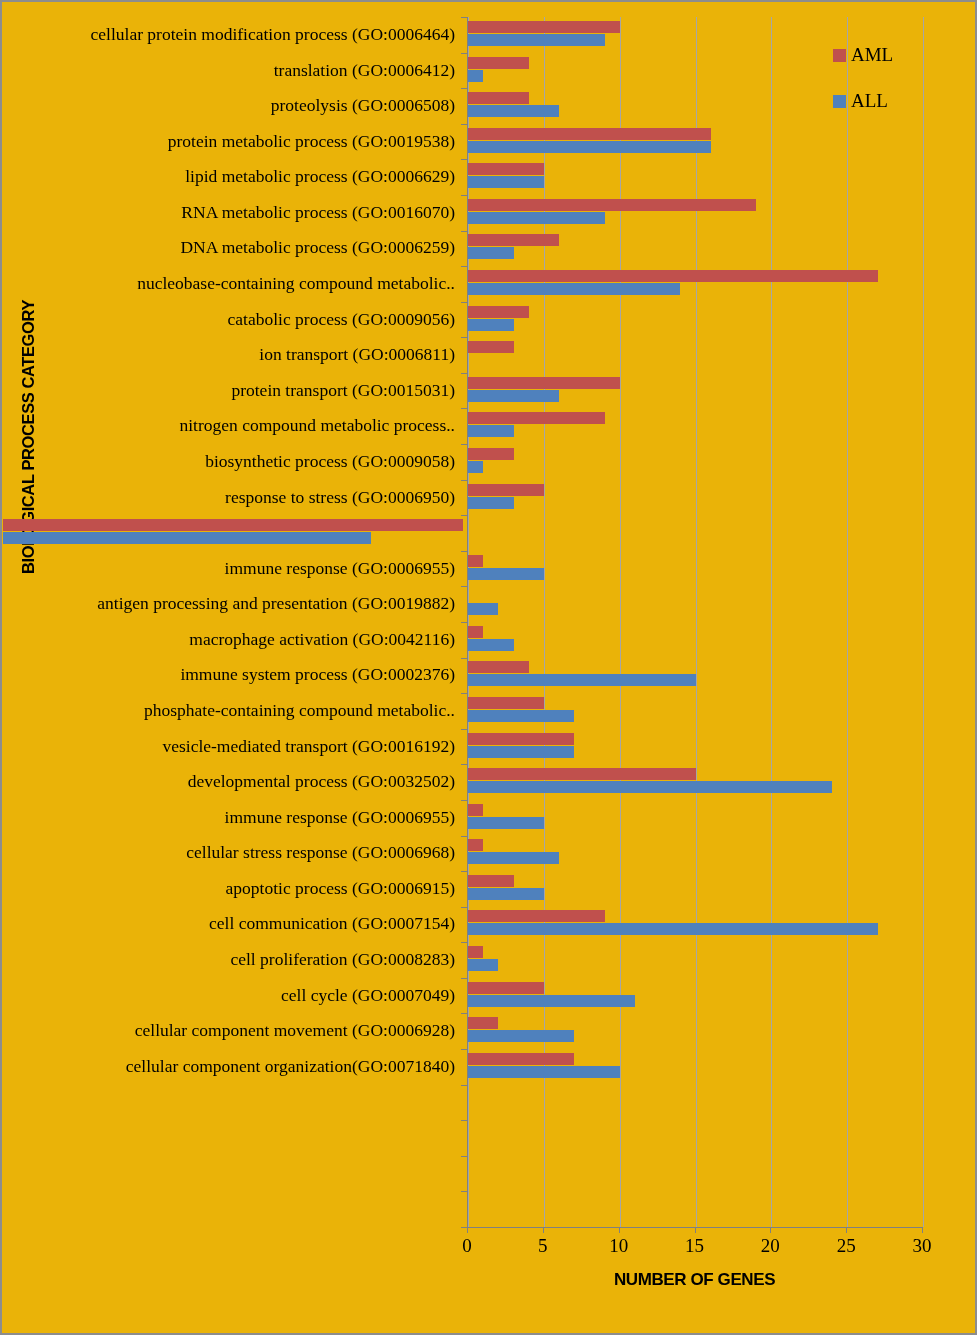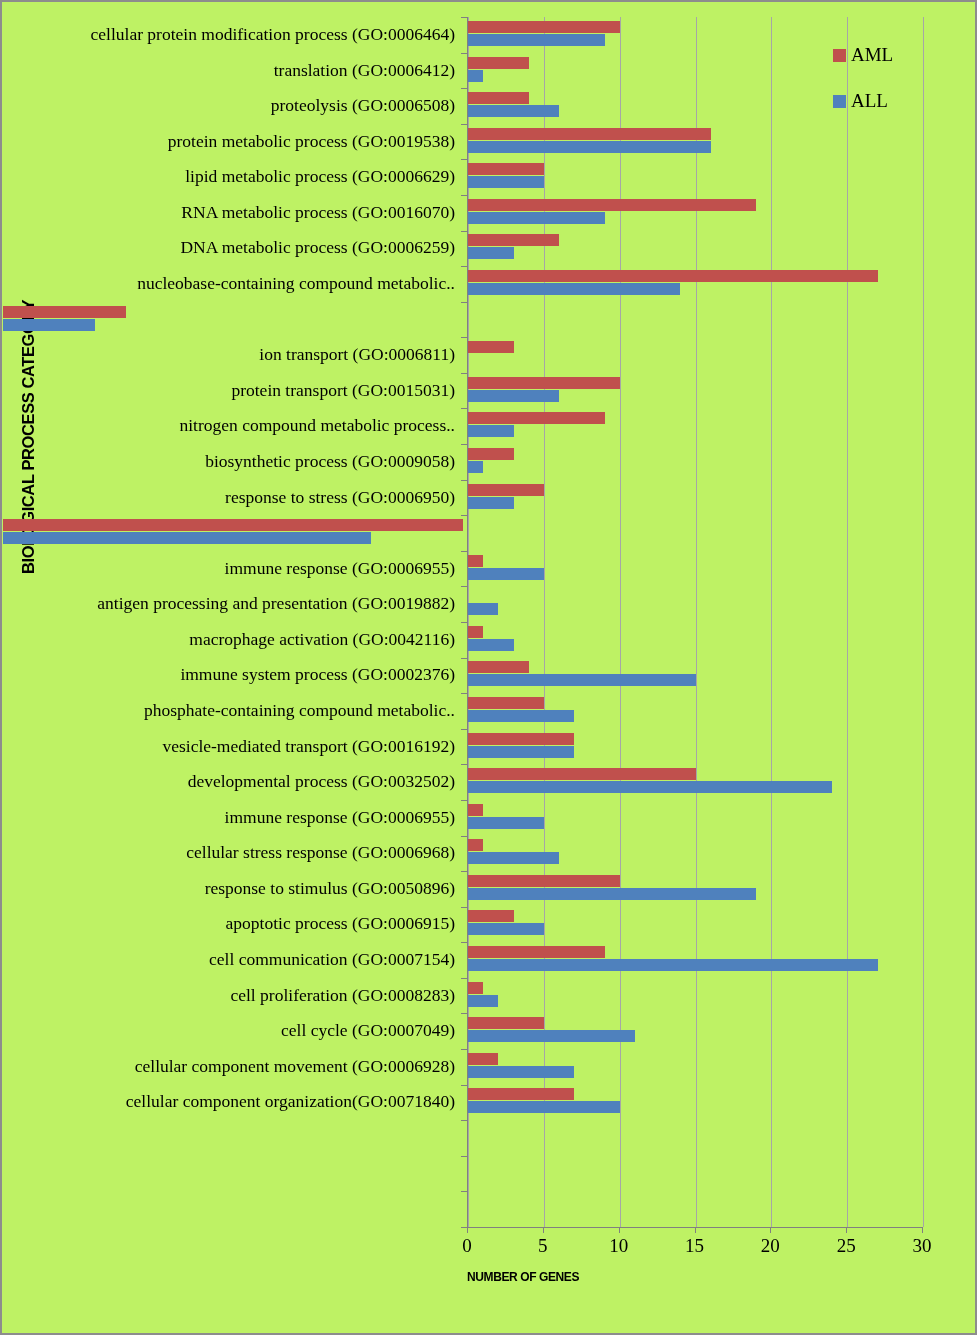--- a/index.html
+++ b/index.html
@@ -1,21 +1,21 @@
 <!DOCTYPE html>
 <html><head>
 <meta charset="utf-8">
 <style>
   html,body{margin:0;padding:0;background:#fff;}
   #frame{
     position:relative;
     width:977px;height:1335px;
     box-sizing:border-box;
     border:2px solid #8d8d8d;
-    background:#bef264;
+    background:#eab308;
     font-family:"Liberation Serif", serif;
     overflow:hidden;
   }
   
   #plot-area{
     position:absolute;left:465px;top:15px;width:455px;height:1210px;
     border-left:1px solid #808080;
     border-bottom:1px solid #808080;
     z-index:0;
   }
@@ -38,22 +38,22 @@
   .bottom-tick{position:absolute;width:1px;height:6px;background:#808080;top:1225px;z-index:2;}
   
   #x-tick-labels{position:absolute;left:465px;top:1233px;width:455px;height:26px;}
   .x-tick-label{
     position:absolute;transform:translateX(-50%);
     font-size:19px;color:#000;font-family:"Liberation Serif",serif;
   }
   
   #x-axis-title{
     position:absolute;left:465px;top:1268px;width:455px;
-    font-family:"Liberation Sans",sans-serif;
-    font-weight:bold;font-size:12px;letter-spacing:-0.4px;color:#000;
+    text-align:center;font-family:"Liberation Sans",sans-serif;
+    font-weight:bold;font-size:17px;letter-spacing:-0.4px;color:#000;
   }
   #y-axis-title{
     position:absolute;left:26px;top:435px;
     transform:translate(-50%,-50%) rotate(-90deg);
     white-space:nowrap;
     font-family:"Liberation Sans",sans-serif;
     font-weight:bold;font-size:16.5px;letter-spacing:-0.4px;color:#000;
   }
   
   #legend{position:absolute;left:831px;top:42px;z-index:3;}
@@ -127,20 +127,21 @@
         </div>
       </div>
       <div class="chart-row">
         <div class="cat-label">nucleobase-containing compound metabolic..</div>
         <div class="barzone">
           <div class="bar s0" style="width: 90%; background: rgb(192, 80, 77);"></div>
           <div class="bar s1" style="width: 46.6667%; background: rgb(79, 129, 189);"></div>
         </div>
       </div>
       <div class="chart-row">
+        <div class="cat-label">catabolic process (GO:0009056)</div>
         <div class="barzone">
           <div class="bar s0" style="width: 13.3333%; background: rgb(192, 80, 77);"></div>
           <div class="bar s1" style="width: 10%; background: rgb(79, 129, 189);"></div>
         </div>
       </div>
       <div class="chart-row">
         <div class="cat-label">ion transport (GO:0006811)</div>
         <div class="barzone">
           <div class="bar s0" style="width: 10%; background: rgb(192, 80, 77);"></div>
           <div class="bar s1" style="width: 0%; background: rgb(79, 129, 189);"></div>
@@ -234,27 +235,20 @@
         <div class="barzone">
           <div class="bar s0" style="width: 3.33333%; background: rgb(192, 80, 77);"></div>
           <div class="bar s1" style="width: 16.6667%; background: rgb(79, 129, 189);"></div>
         </div>
       </div>
       <div class="chart-row">
         <div class="cat-label">cellular stress response (GO:0006968)</div>
         <div class="barzone">
           <div class="bar s0" style="width: 3.33333%; background: rgb(192, 80, 77);"></div>
           <div class="bar s1" style="width: 20%; background: rgb(79, 129, 189);"></div>
-        </div>
-      </div>
-      <div class="chart-row">
-        <div class="cat-label">response to stimulus (GO:0050896)</div>
-        <div class="barzone">
-          <div class="bar s0" style="width: 33.3333%; background: rgb(192, 80, 77);"></div>
-          <div class="bar s1" style="width: 63.3333%; background: rgb(79, 129, 189);"></div>
         </div>
       </div>
       <div class="chart-row">
         <div class="cat-label">apoptotic process (GO:0006915)</div>
         <div class="barzone">
           <div class="bar s0" style="width: 10%; background: rgb(192, 80, 77);"></div>
           <div class="bar s1" style="width: 16.6667%; background: rgb(79, 129, 189);"></div>
         </div>
       </div>
       <div class="chart-row">

